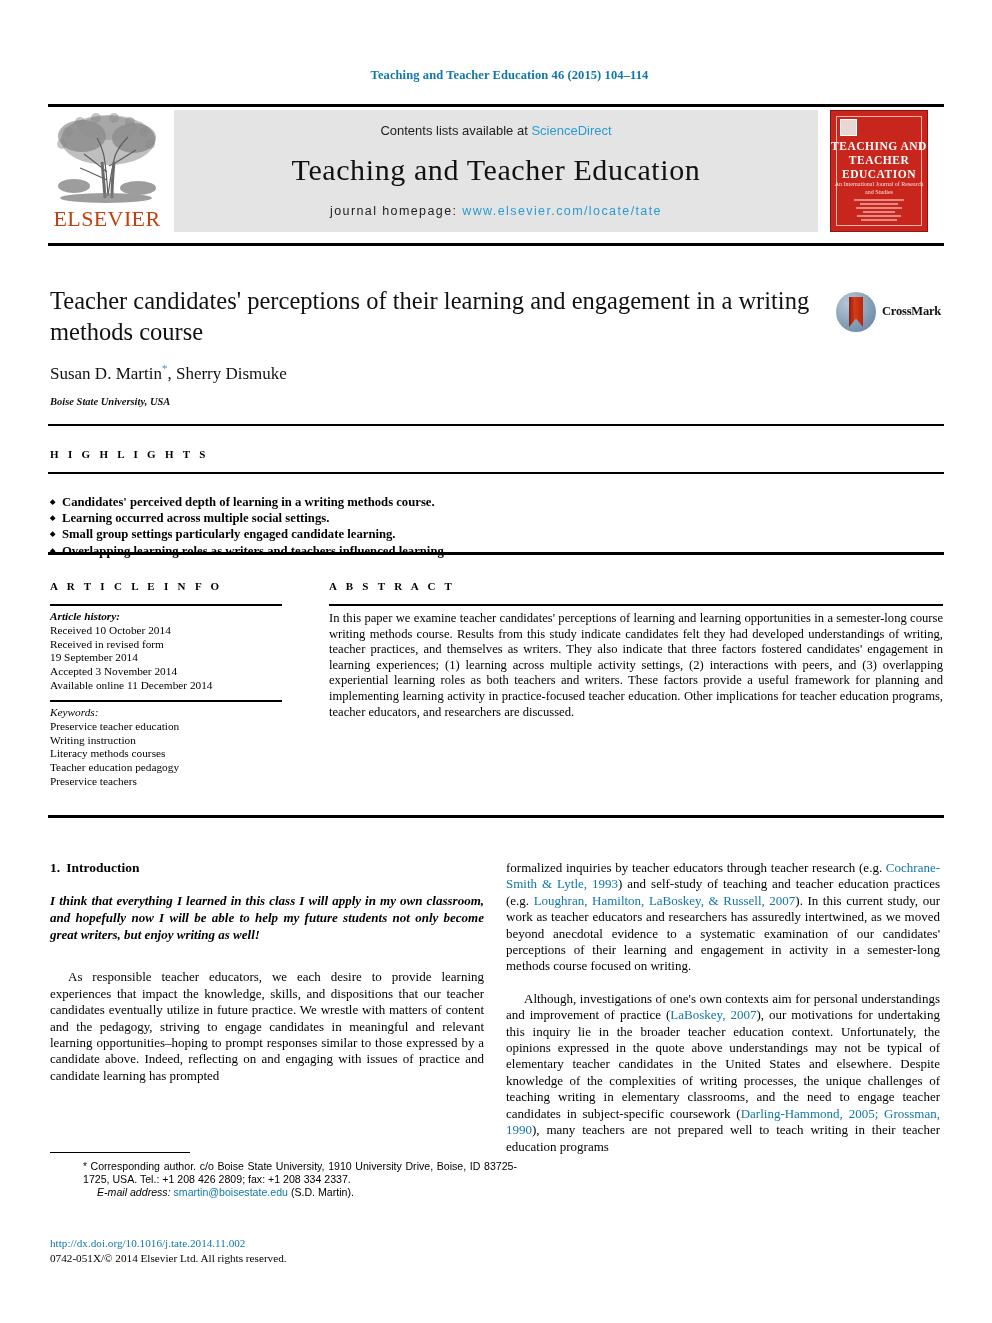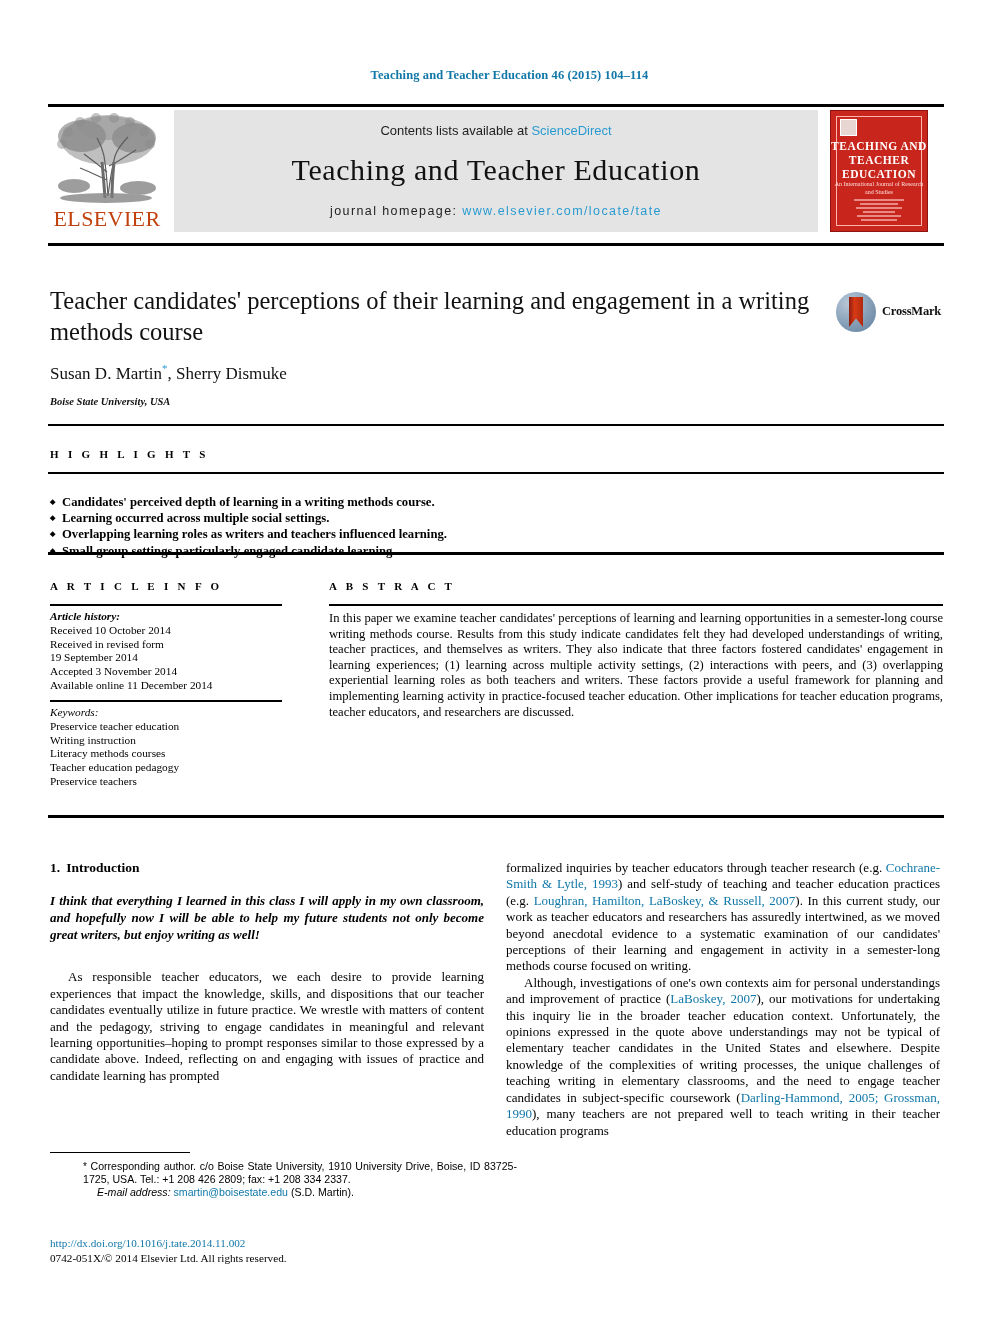--- a/index.html
+++ b/index.html
@@ -424,21 +424,21 @@
   }
   .sec-num-title .num { margin-right: 6px; }
   .pullquote {
     font-style: italic;
     font-weight: bold;
     text-align: justify;
     margin-bottom: 26px;
     line-height: 17px;
   }
   .para { text-indent: 18px; margin: 0; }
-  .para + .para { margin-top: 0; }
+  .para + .para { margin-top: 16px; }
   .ref { color: #1077a8; }
 
   
   .fn-rule {
     position: absolute;
     left: 50px;
     top: 1152px;
     width: 140px;
     height: 1px;
     background: #000;
@@ -561,22 +561,22 @@
   </div>
   <div class="affil">Boise State University, USA</div>
 
   <div class="rule-thin-1"></div>
 
   <div class="sec-label highlights-head">H I G H L I G H T S</div>
   <div class="rule-thin-2"></div>
   <div class="highlights-list">
     <div>Candidates' perceived depth of learning in a writing methods course.</div>
     <div>Learning occurred across multiple social settings.</div>
+    <div>Small group settings particularly engaged candidate learning.</div>
     <div>Overlapping learning roles as writers and teachers influenced learning.</div>
-    <div>Small group settings particularly engaged candidate learning.</div>
   </div>
 
   <div class="rule-thick-3"></div>
 
   <div class="sec-label info-head">A R T I C L E   I N F O</div>
   <div class="sec-label abstract-head">A B S T R A C T</div>
   <div class="rule-thin-4"></div>
   <div class="rule-thin-5"></div>
 
   <div class="article-history">

